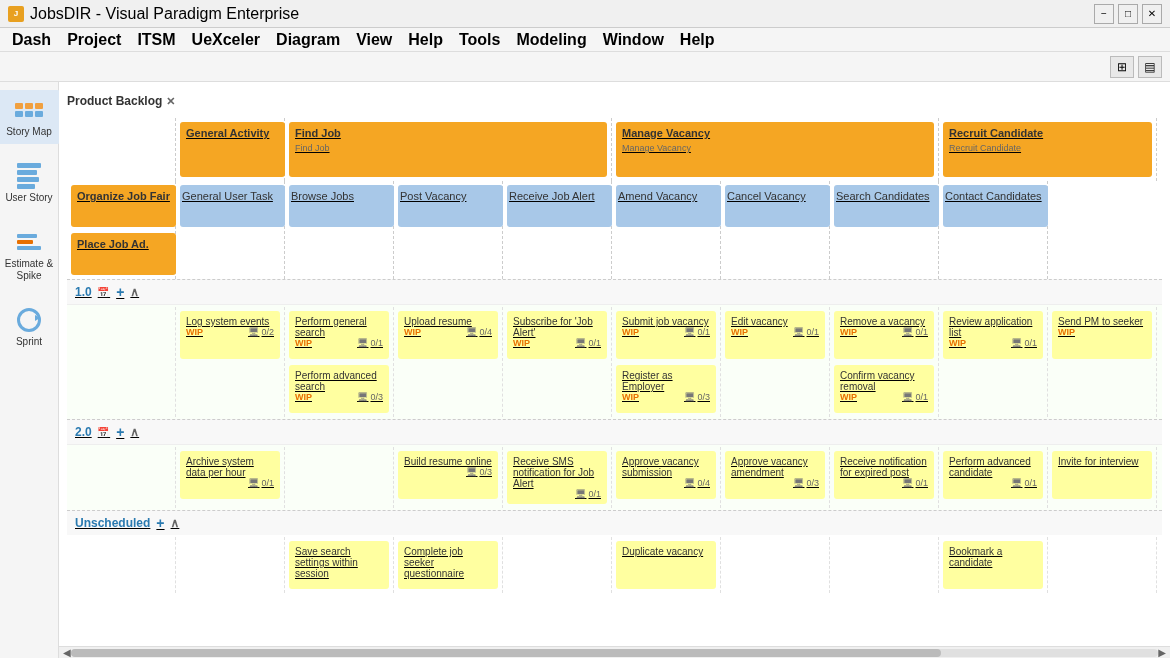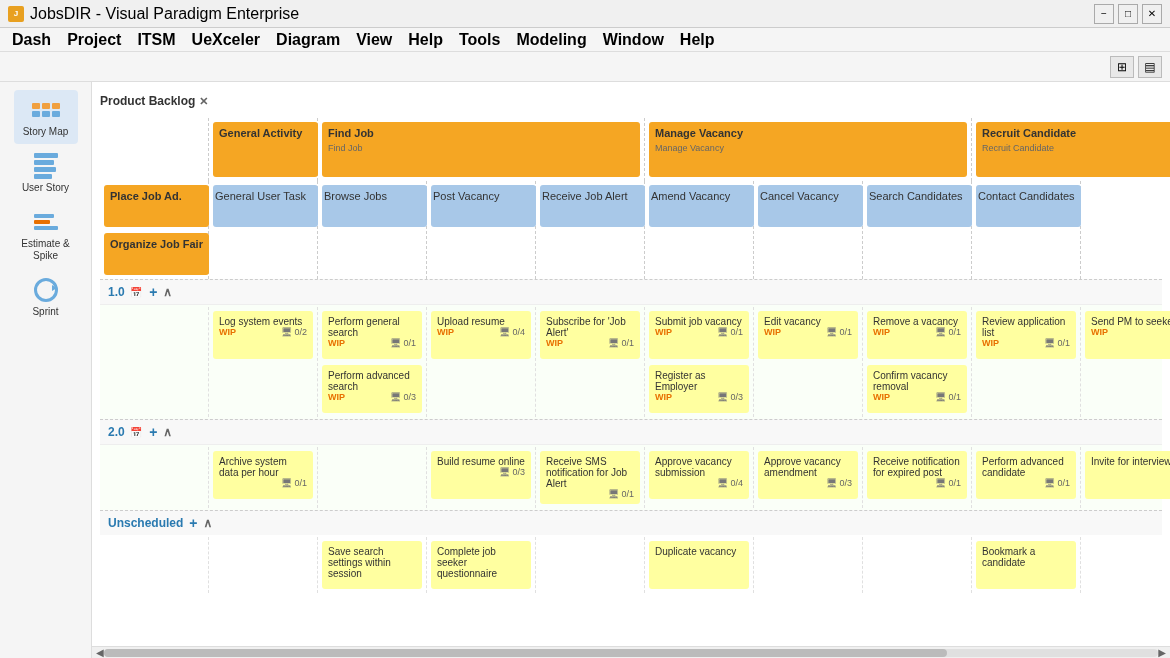--- a/index.html
+++ b/index.html
@@ -58,28 +58,28 @@
     }
 
     
     .main-layout {
       display: flex;
       height: calc(658px - 82px);
     }
 
     
     .sidebar {
-      width: 92px;
+      width: 59px;
       background: #f5f5f5;
       border-right: 1px solid #ddd;
       display: flex;
       flex-direction: column;
       align-items: center;
       padding-top: 8px;
-      gap: 2px;
+      gap: 12px;
     }
     .sidebar-item {
       width: 64px;
       display: flex;
       flex-direction: column;
       align-items: center;
       padding: 6px 4px;
       cursor: pointer;
       border-radius: 4px;
     }
@@ -352,21 +352,21 @@
   <div class="content">
     <div class="storymap-container" style="overflow:auto; height: calc(100% - 36px);">
 
       <div style="display:flex; align-items:center; margin-bottom:4px;">
         <span class="backlog-label">
           <span>Product Backlog</span>
           <span class="backlog-close">✕</span>
         </span>
       </div>
 
-      <div style="min-width:1050px;">
+      <div style="min-width:1050px;text-decoration:underline;">
 
         <div class="header-row">
 
           <div style="width:109px; min-width:109px; border-right:1px dashed #ccc; padding:2px; display:flex; flex-direction:column; gap:2px;">
           </div>
 
           <div style="width:109px; min-width:109px; border-right:1px dashed #ccc; padding:2px;">
             <div class="card-epic">
               <span>General Activity</span>
             </div>
@@ -390,22 +390,22 @@
             <div class="card-epic" style="width:calc(100% - 4px);">
               <span>Recruit Candidate</span>
               <div class="epic-sublabel">Recruit Candidate</div>
             </div>
           </div>
         </div>
 
         <div class="header-row">
 
           <div style="width:109px; min-width:109px; border-right:1px dashed #ccc; padding:2px; display:flex; flex-direction:column; gap:2px;">
+            <div class="card-epic" style="min-height:42px;">Organize Job Fair</div>
             <div class="card-epic" style="min-height:42px;">Place Job Ad.</div>
-            <div class="card-epic" style="min-height:42px;">Organize Job Fair</div>
           </div>
 
           <div style="width:109px; min-width:109px; border-right:1px dashed #ccc; padding:2px;">
             <div class="card-feature">General User Task</div>
           </div>
           <div style="width:109px; min-width:109px; border-right:1px dashed #ccc; padding:2px;">
             <div class="card-feature">Browse Jobs</div>
           </div>
           <div style="width:109px; min-width:109px; border-right:1px dashed #ccc; padding:2px;">
             <div class="card-feature">Post Vacancy</div>

